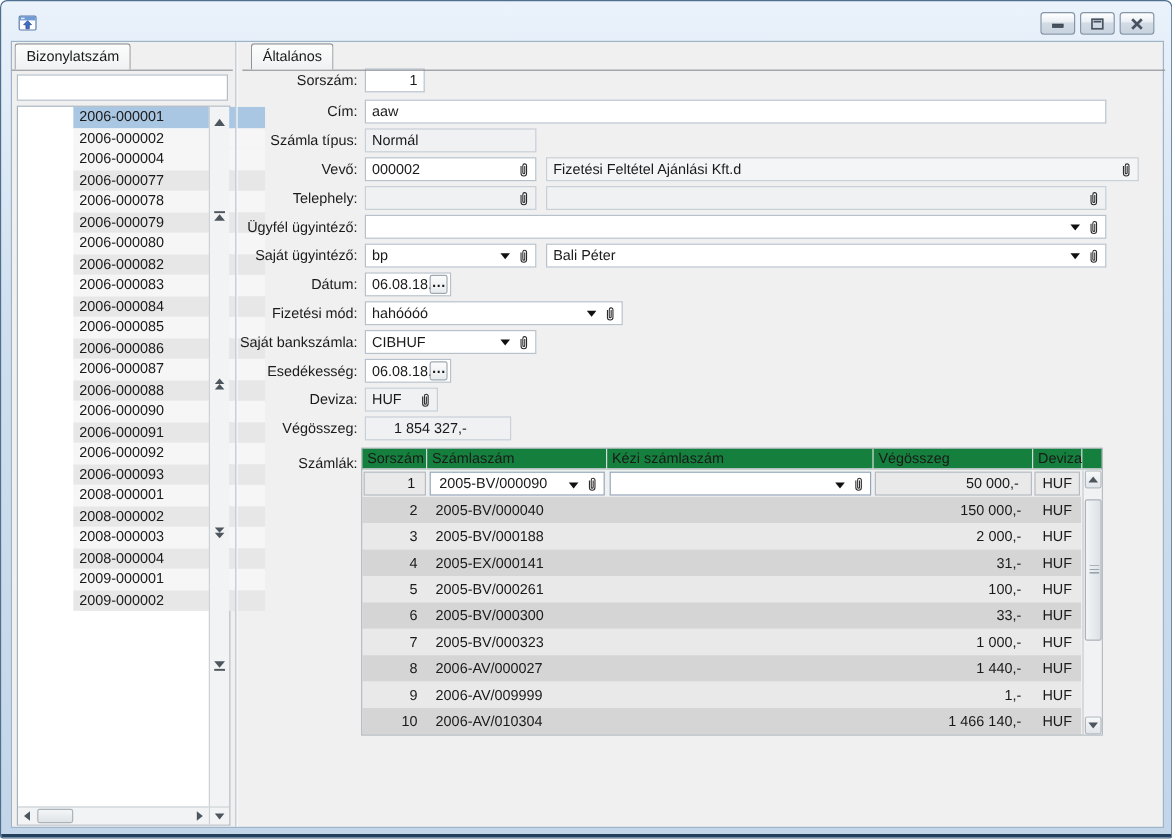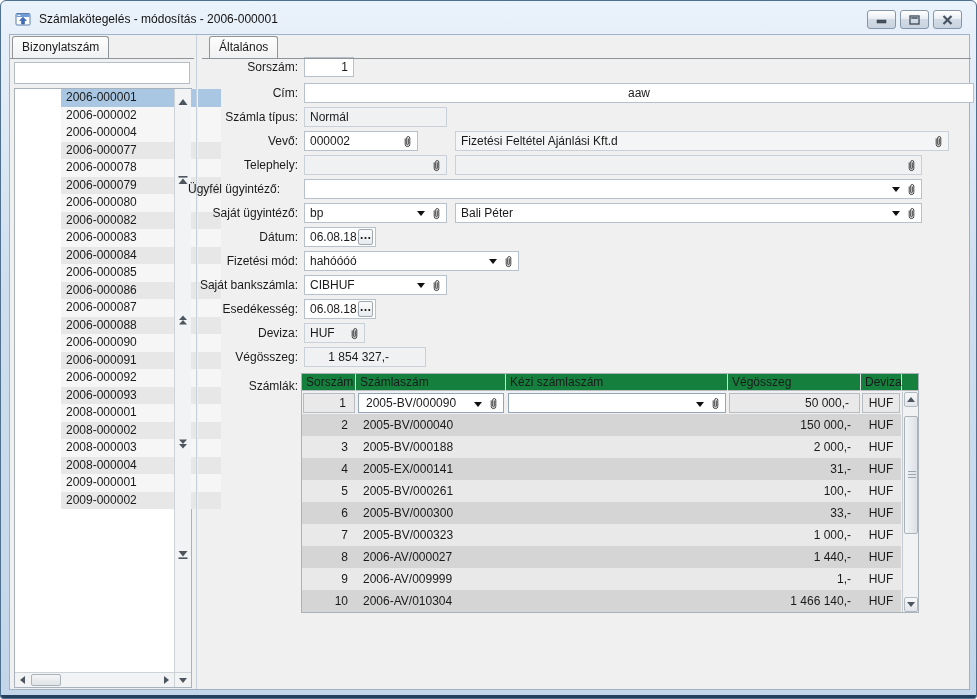--- a/index.html
+++ b/index.html
@@ -125,21 +125,20 @@
 
   <div class="titlebar">
     <span class="win-icon">
       <svg width="16" height="16" viewBox="0 0 16 16">
         <rect x="1" y="2.5" width="14" height="11.5" rx="1" fill="#ffffff" stroke="#5b7db0"></rect>
         <rect x="1.5" y="3" width="13" height="3" fill="#6f9bd6"></rect>
         <rect x="2.5" y="3.8" width="3" height="1.2" fill="#e8f0fa"></rect>
         <path d="M8 6.2 L11.3 9.6 H9.4 V13 H6.6 V9.6 H4.7 Z" fill="#3d6fc4" stroke="#27498a" stroke-width="0.6"></path>
       </svg>
     </span>
-    <span class="title-text">Számlakötegelés - módosítás - 2006-000001</span>
     <span class="win-controls">
       <span class="wbtn">
         <svg width="11" height="9" viewBox="0 0 11 9">
             <rect x="1" y="5" width="9" height="3" fill="#46525f" stroke="#2e3942" stroke-width="0.5"></rect>
           </svg>
       </span>
       <span class="wbtn">
         <svg width="11" height="10" viewBox="0 0 11 10">
             <rect x="1" y="1" width="9" height="8" fill="none" stroke="#46525f" stroke-width="1.4"></rect>
             <rect x="2.2" y="2.2" width="6.6" height="1.6" fill="#46525f"></rect>
@@ -231,43 +230,43 @@
     <div class="tab" style="left:199px;">
       <span>Általános</span>
     </div>
     <div class="tabline" style="left:192px;width:769px;"></div>
 
     <div class="lbl" style="top:22px;">Sorszám:</div>
     <div class="lbl" style="top:48px;">Cím:</div>
     <div class="lbl" style="top:72px;">Számla típus:</div>
     <div class="lbl" style="top:96px;">Vevő:</div>
     <div class="lbl" style="top:120px;">Telephely:</div>
-    <div class="lbl" style="top:144px;text-align:center;">Ügyfél ügyintéző:</div>
+    <div class="lbl" style="top:144px;">Ügyfél ügyintéző:</div>
     <div class="lbl" style="top:168px;">Saját ügyintéző:</div>
     <div class="lbl" style="top:192px;">Dátum:</div>
     <div class="lbl" style="top:216px;">Fizetési mód:</div>
     <div class="lbl" style="top:240px;">Saját bankszámla:</div>
     <div class="lbl" style="top:264px;">Esedékesség:</div>
     <div class="lbl" style="top:288px;">Deviza:</div>
     <div class="lbl" style="top:312px;">Végösszeg:</div>
     <div class="lbl" style="top:341px;">Számlák:</div>
 
     <div class="fld num" style="left:294px;top:22px;width:50px;">
       <span>1</span>
     </div>
 
-    <div class="fld" style="left:294px;top:48px;width:670px;text-align:center;">
+    <div class="fld" style="left:294px;top:48px;width:618px;">
       <span>aaw</span>
     </div>
 
     <div class="fld ro" style="left:294px;top:72px;width:143px;">
       <span>Normál</span>
     </div>
 
-    <div class="fld" style="left:294px;top:96px;width:114px;">
+    <div class="fld" style="left:294px;top:96px;width:143px;">
       <span>000002</span>
       <svg class="clip-icon clip-only" viewBox="0 0 9 13">
           <path d="M2.2 3.4 V9.3 a2.3 2.3 0 0 0 4.6 0 V3.1 a1.55 1.55 0 0 0 -3.1 0 V9 a0.8 0.8 0 0 0 1.6 0 V3.4" fill="none" stroke="#2b2b2b" stroke-width="0.9"></path>
         </svg>
     </div>
     <div class="fld ro" style="left:445px;top:96px;width:494px;background:#f4f5f6;">
       <span>Fizetési Feltétel Ajánlási Kft.d</span>
       <svg class="clip-icon clip-only" viewBox="0 0 9 13">
           <path d="M2.2 3.4 V9.3 a2.3 2.3 0 0 0 4.6 0 V3.1 a1.55 1.55 0 0 0 -3.1 0 V9 a0.8 0.8 0 0 0 1.6 0 V3.4" fill="none" stroke="#2b2b2b" stroke-width="0.9"></path>
         </svg>

